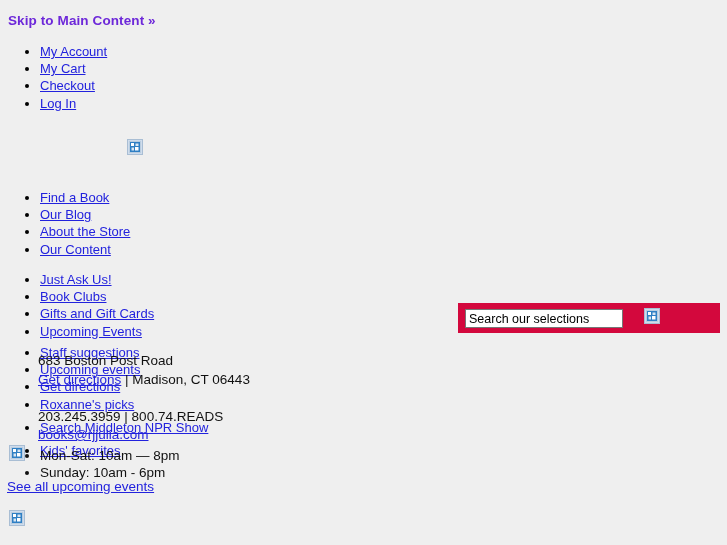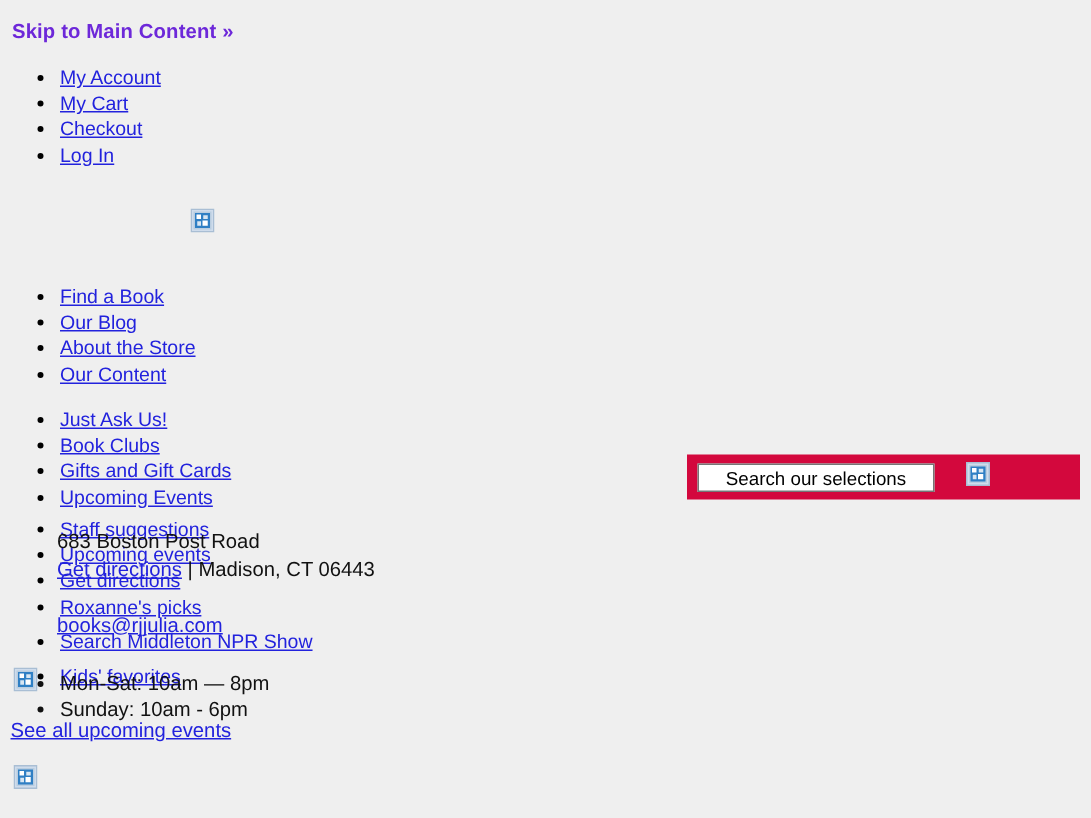--- a/index.html
+++ b/index.html
@@ -166,21 +166,20 @@
     width: 158px;
     height: 19px;
     box-sizing: border-box;
     border: 1px solid #767676;
     background: #ffffff;
     font-family: "Liberation Sans", sans-serif;
     font-size: 12.5px;
     color: #000000;
     padding: 1px 3px;
     outline: none;
-    text-align: center;
   }
   .search-submit {
     position: absolute;
     left: 186px;
     top: 5px;
     background: transparent;
     border: none;
     padding: 0;
     cursor: pointer;
   }
@@ -230,20 +229,21 @@
   <li class="spaced"><a href="#">Search Middleton NPR Show</a></li>
   <li class="spaced"><a href="#">Kids' favorites</a></li>
 </ul>
 
 <div class="address-block">
   <div class="line">683 Boston Post Road</div>
   <div class="line">
     <a href="#">Get directions</a><span> | </span><span>Madison, CT 06443</span>
   </div>
   <div class="line">&nbsp;</div>
+  <div class="line"><span>203.245.3959</span><span> | </span><span>800.74.READS</span></div>
   <div class="line"><a href="#">books@rjjulia.com</a></div>
 </div>
 
 <span class="broken-img hours-icon">
   <svg width="16" height="16" viewBox="0 0 16 16" aria-hidden="true">
     <rect x="0.5" y="0.5" width="15" height="15" fill="#cfdcec" stroke="#a9bed4"></rect>
     <rect x="2.5" y="2.5" width="11" height="11" fill="#2f7fc4" stroke="#b9cde0"></rect>
     <rect x="4" y="4" width="3" height="3" fill="#ffffff"></rect>
     <rect x="8.5" y="4.5" width="3" height="2.5" fill="#d8e6f2"></rect>
     <rect x="4.5" y="8.5" width="2.5" height="3" fill="#d8e6f2"></rect>

